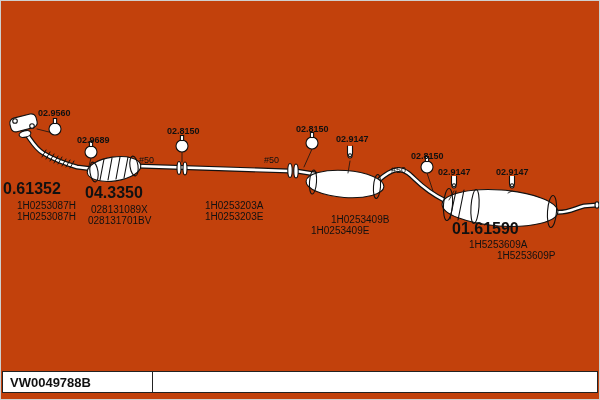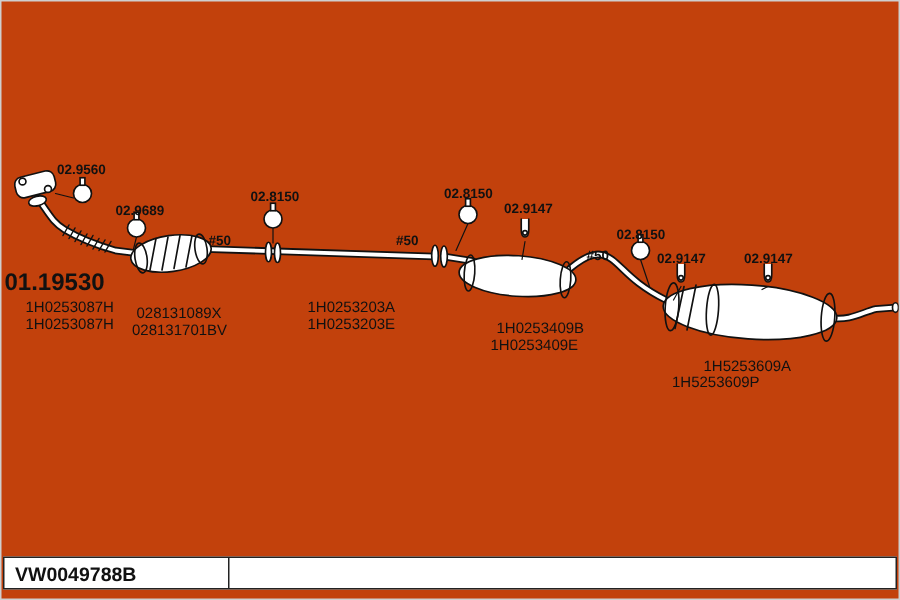--- a/index.html
+++ b/index.html
@@ -14,21 +14,21 @@
     width: 600px; height: 400px;
     background: #c2410c;
     overflow: hidden;
     border: 1px solid #cfcfcf;
   }
   svg.diagram { position: absolute; left: 0; top: 0; width: 600px; height: 400px; }
   .lbl { position: absolute; white-space: nowrap; line-height: 1.1; }
   .clamp-lbl { font-weight: bold; font-size: 9px; }
   .part-num { font-weight: bold; font-size: 16px; cursor: pointer; }
   .ref { font-size: 10px; }
-  .marker { font-weight: bold; font-size: 9px; }
+  .marker { font-weight: normal; font-size: 9px; }
   .tblock {
     position: absolute; left: 1px; top: 370px;
     width: 596px; height: 22px;
     border: 1px solid #222;
     background: #fff;
   }
   .tblock .cell {
     position: absolute; left: 0; top: 0;
     width: 150px; height: 100%;
     border-right: 1px solid #222;
@@ -163,33 +163,35 @@
   <div class="lbl clamp-lbl" style="left:295px;top:124px">02.8150</div>
   <div class="lbl clamp-lbl" style="left:335px;top:134px">02.9147</div>
   <div class="lbl clamp-lbl" style="left:410px;top:151px">02.8150</div>
   <div class="lbl clamp-lbl" style="left:437px;top:167px">02.9147</div>
   <div class="lbl clamp-lbl" style="left:495px;top:167px">02.9147</div>
 
   <div class="lbl marker" style="left:138px;top:155px">#50</div>
   <div class="lbl marker" style="left:263px;top:155px">#50</div>
   <div class="lbl marker" style="left:390px;top:165px">#50</div>
 
-  <div class="lbl part-num" style="left:2px;top:179px">01.19530</div>
+  <div class="lbl part-num" style="left:2px;top:179px">0.61352</div>
   <div class="lbl ref" style="left:16px;top:199px">1H0253087H</div>
   <div class="lbl ref" style="left:16px;top:210px">1H0253087H</div>
 
+  <div class="lbl part-num" style="left:84px;top:183px">04.3350</div>
   <div class="lbl ref" style="left:90px;top:203px">028131089X</div>
   <div class="lbl ref" style="left:87px;top:214px">028131701BV</div>
 
   <div class="lbl ref" style="left:204px;top:199px">1H0253203A</div>
   <div class="lbl ref" style="left:204px;top:210px">1H0253203E</div>
 
   <div class="lbl ref" style="left:330px;top:213px">1H0253409B</div>
-  <div class="lbl ref" style="left:326px;top:224px">1H0253409E</div>
+  <div class="lbl ref" style="left:310px;top:224px">1H0253409E</div>
 
+  <div class="lbl part-num" style="left:451px;top:219px">01.61590</div>
   <div class="lbl ref" style="left:468px;top:238px">1H5253609A</div>
-  <div class="lbl ref" style="left:447px;top:249px">1H5253609P</div>
+  <div class="lbl ref" style="left:496px;top:249px">1H5253609P</div>
 
   <div class="tblock">
     <div class="cell">VW0049788B</div>
   </div>
 
 </div>
 
 </body></html>

